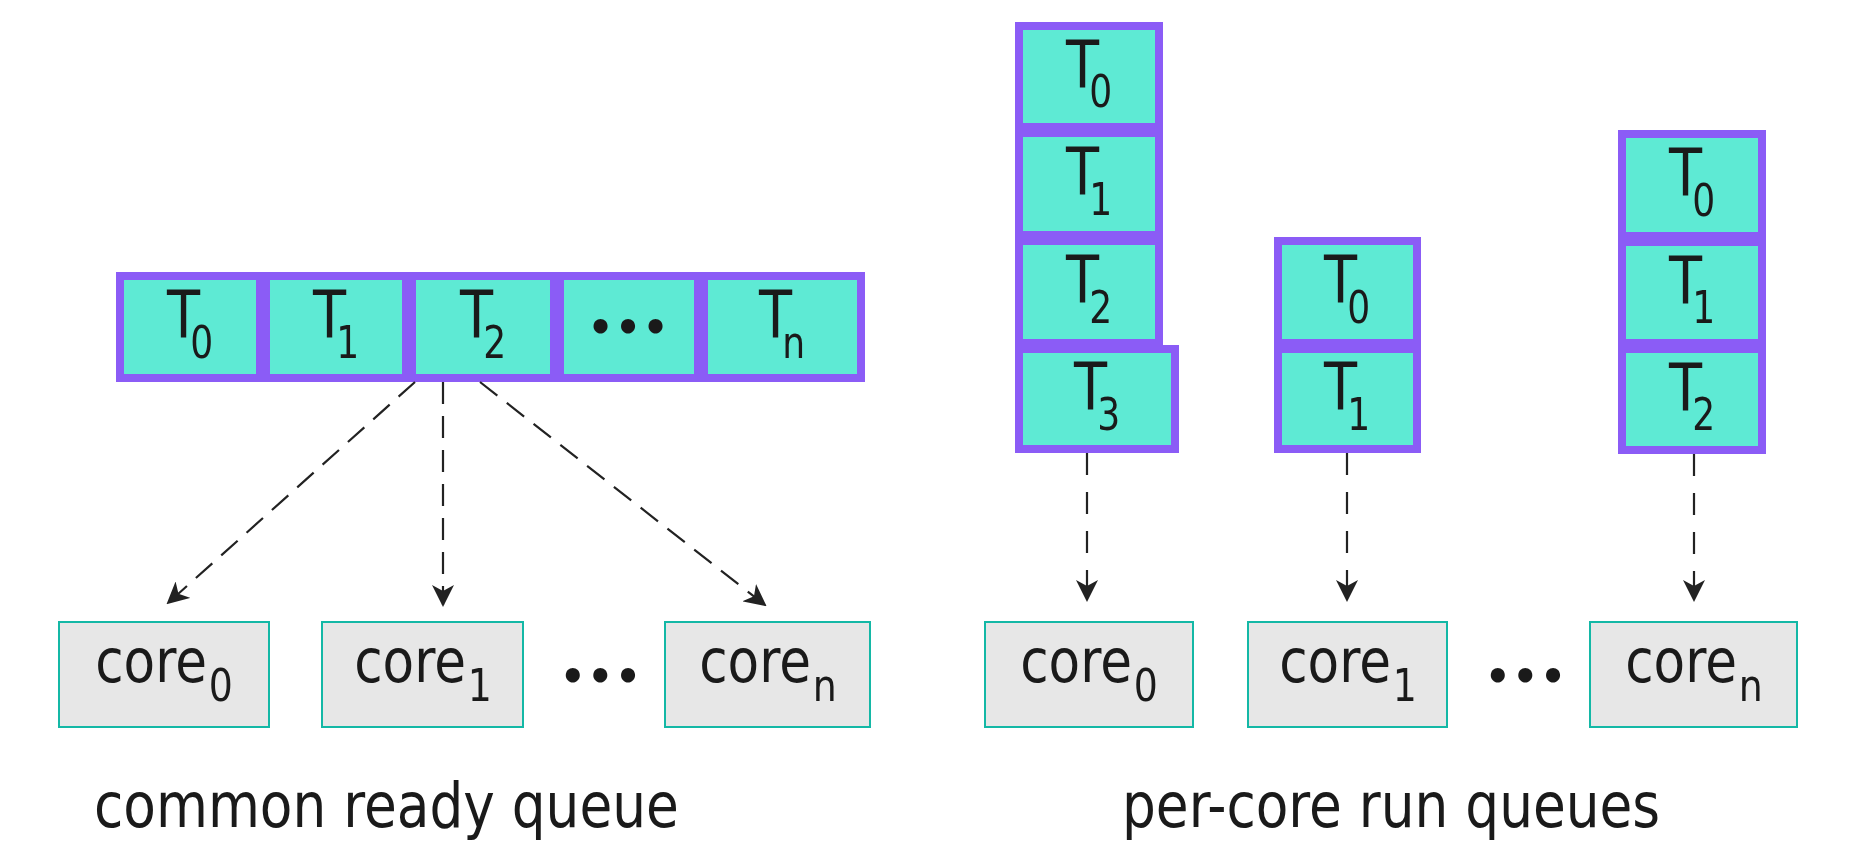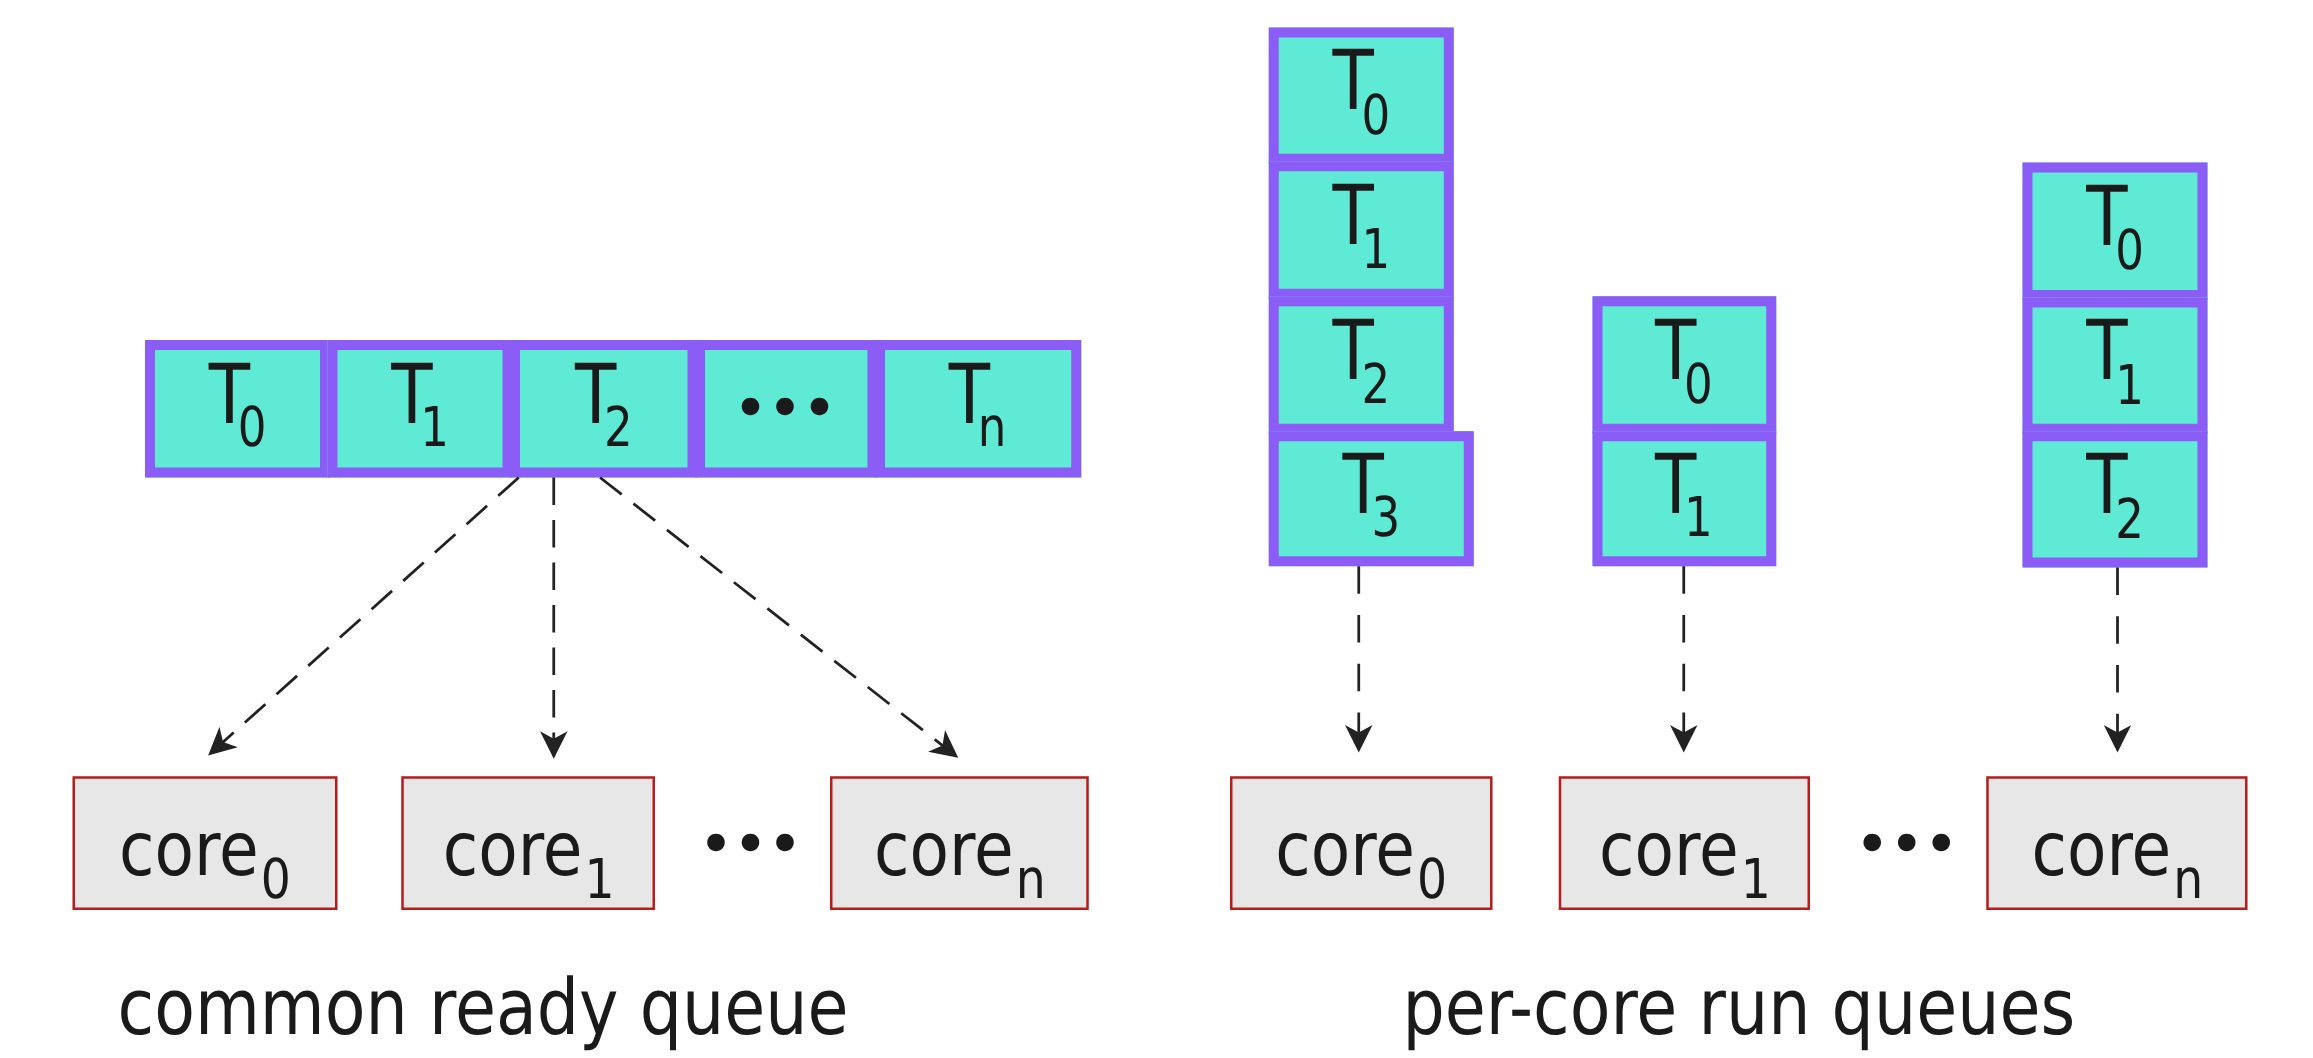--- a/index.html
+++ b/index.html
@@ -1,21 +1,21 @@
 <!DOCTYPE html>
 <html><head>
 <meta charset="utf-8">
 <style>
   html, body { margin: 0; padding: 0; background: #ffffff; }
   body { width: 1850px; height: 846px; position: relative; overflow: hidden;
          font-family: "DejaVu Sans", sans-serif; color: #1a1a1a; }
   .cell { position: absolute; box-sizing: border-box; background: #5eead4;
           border: 8px solid #8b5cf6; display: flex; align-items: center; justify-content: center; }
   .core { position: absolute; box-sizing: border-box; background: #e7e7e7;
-          border: 2px solid #b91c1c; display: flex; align-items: flex-end; justify-content: center; }
+          border: 2px solid #14b8a6; display: flex; align-items: center; justify-content: center; }
   .tlabel { font-size: 66px; line-height: 1; display: inline-block; transform: scaleX(0.82);
             transform-origin: center; white-space: nowrap; margin-top: -6px; }
   .tlabel .t { display: inline-block; }
   .tlabel .sub { font-size: 44px; display: inline-block; vertical-align: -0.45em; margin-left: -12px; }
   .clabel { font-size: 60px; line-height: 1; display: inline-block; transform: scaleX(0.86);
             transform-origin: center; white-space: nowrap; margin-top: -10px; }
   .clabel .sub { font-size: 44px; display: inline-block; vertical-align: -0.42em; margin-left: 2px; }
   .dots { position: absolute; font-size: 40px; line-height: 1; font-weight: bold; letter-spacing: 2px; }
   .caption { position: absolute; font-size: 62px; line-height: 1; white-space: nowrap;
              transform: scaleX(0.86); transform-origin: left top; color: #1a1a1a; }

